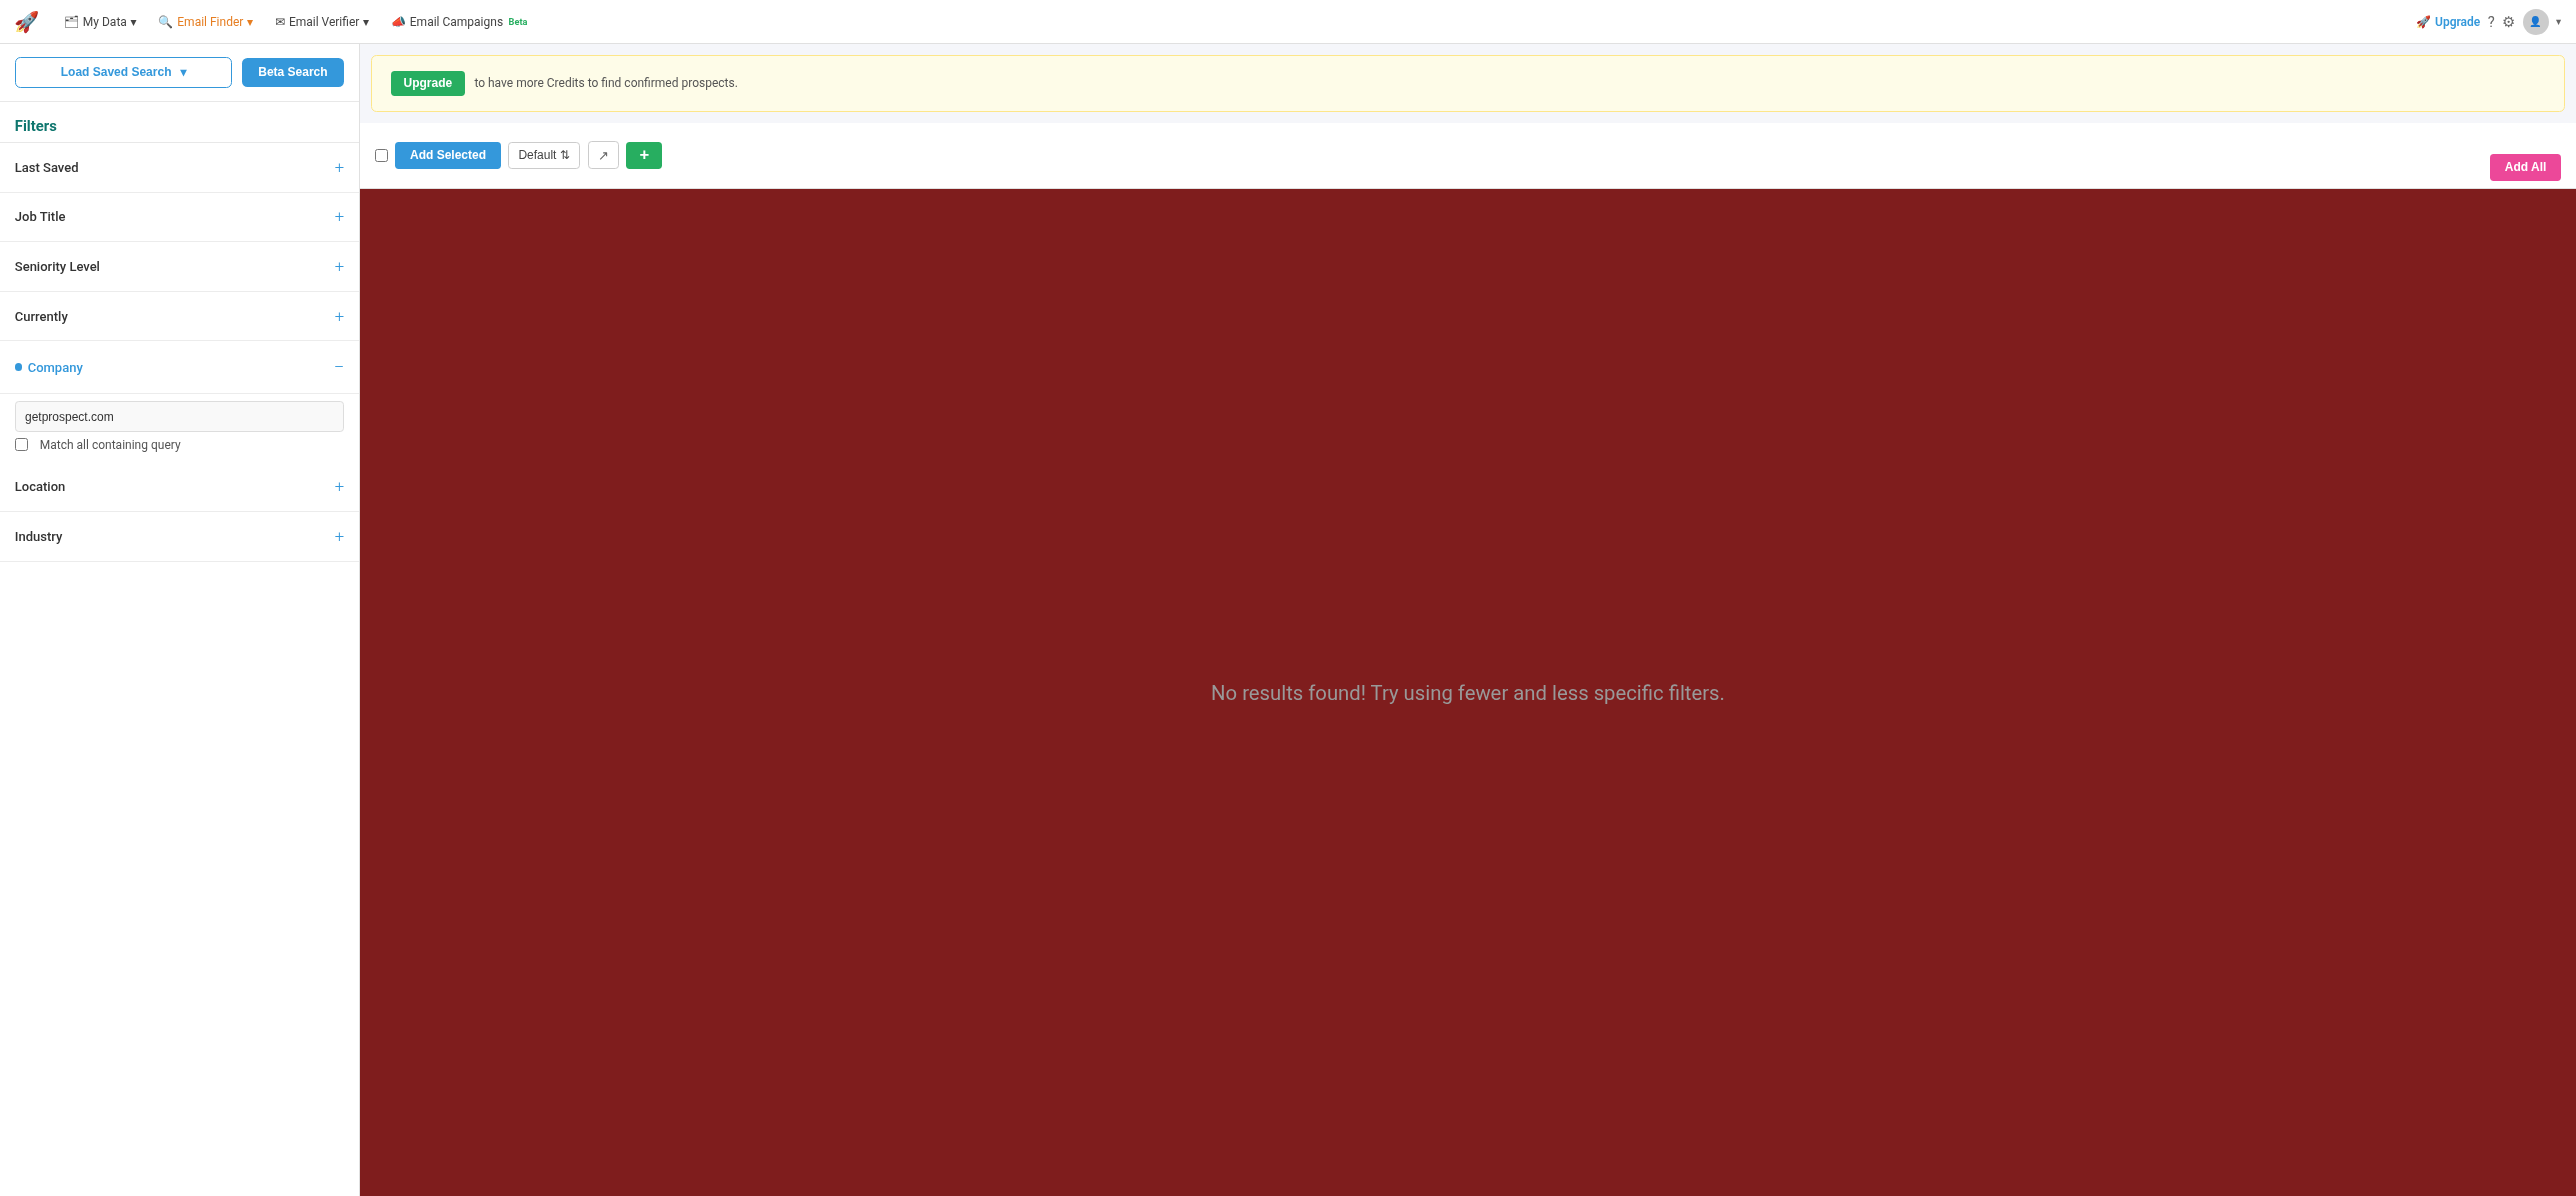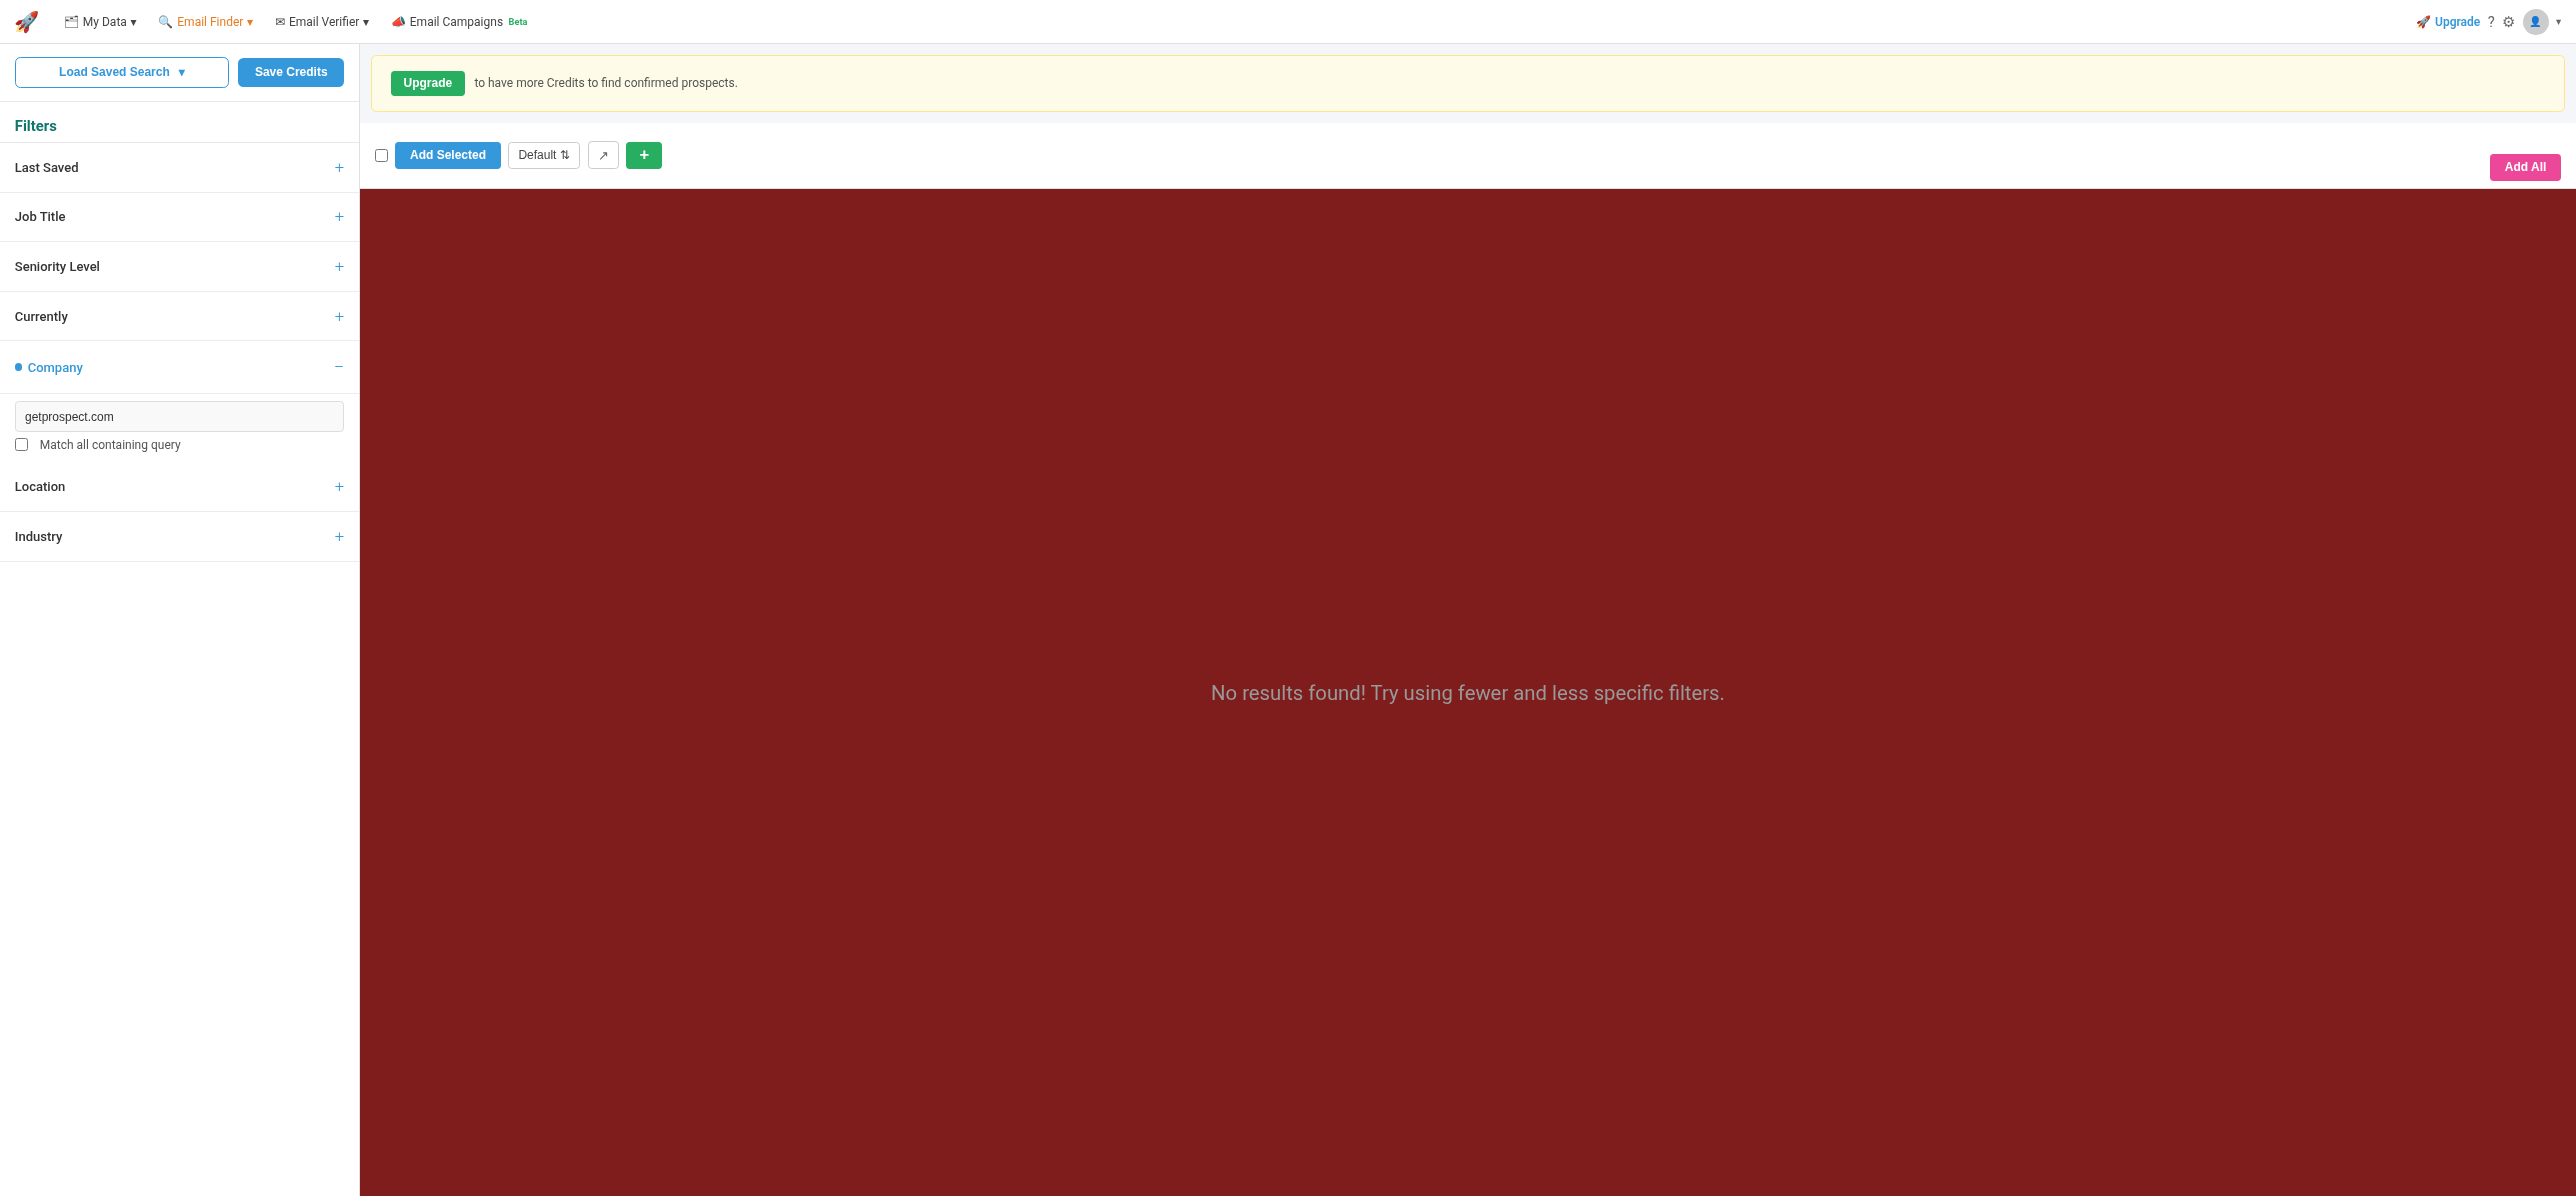--- a/index.html
+++ b/index.html
@@ -182,21 +182,21 @@
 
 <div class="layout">
 
   <aside class="sidebar">
     <div class="sidebar-header">
       <button class="btn-load-saved">
         <span>Load Saved Search</span>
         <span>▾</span>
       </button>
       <button class="btn-save-search">
-        <span>Save Credits</span>
+        <span>Beta Search</span>
       </button>
     </div>
 
     <div class="filters-title">Filters</div>
 
     <div class="filter-item">
       <span class="filter-label">Last Saved</span>
       <span class="filter-icon">+</span>
     </div>
 

